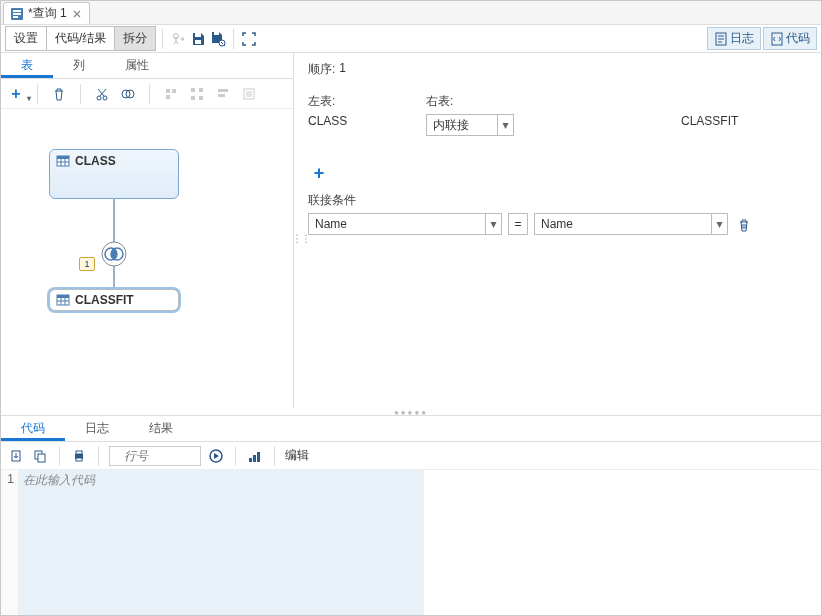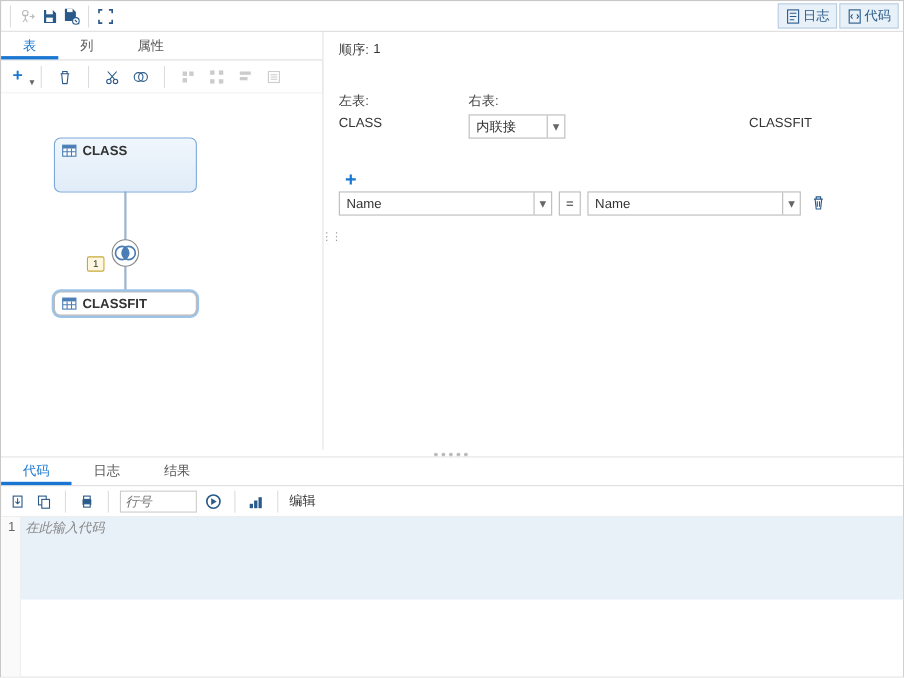--- a/index.html
+++ b/index.html
@@ -31,55 +31,78 @@
 .licon .dd{font-size:8px;position:absolute;right:-6px;bottom:0;color:#666}
 .canvas{flex:1;position:relative;background:#fff}
 .tbl-node{position:absolute;width:130px;height:50px;border:1px solid #7aa8d8;border-radius:6px;background:linear-gradient(#f0f6fc,#e0ecf8)}
 .tbl-node .hdr{display:flex;align-items:center;gap:5px;padding:4px 6px;font-weight:bold;font-size:11px;color:#333}
 .tbl-node .hdr .ticon-tbl{width:14px;height:14px}
 .tbl-node.sel{box-shadow:0 0 0 2px #9cc3e8}
 .join-node{position:absolute;left:100px;top:132px;width:26px;height:26px}
 .join-badge{position:absolute;left:78px;top:148px;width:16px;height:14px;border:1px solid #c9a837;background:#fff8e1;font-size:9px;display:flex;align-items:center;justify-content:center;border-radius:2px}
 .conn{position:absolute;left:112px;top:89px;width:2px;height:92px;background:#9bb3ce}
 .right-pane{flex:1;display:flex;flex-direction:column;padding:8px 14px;position:relative}
-.right-pane .row{display:flex;margin-bottom:20px}
+.right-pane .row{display:flex;margin-bottom:6px}
 .right-pane .lbl{color:#444}
 .cols{display:flex}
 .col{flex:0 0 auto}
 .col.c1{width:118px}
 .col.c2{width:255px}
 .col.c3{width:110px}
 .sel{display:inline-flex;align-items:center;border:1px solid #bbb;height:22px;background:#fff}
 .sel .txt{padding:0 6px;min-width:70px}
 .sel .arr{width:16px;border-left:1px solid #bbb;display:flex;align-items:center;justify-content:center;height:100%;color:#666}
 .plus-btn{width:22px;height:22px;color:#1976d2;font-size:18px;font-weight:bold;display:flex;align-items:center;justify-content:center;cursor:pointer}
 .cond-title{margin:8px 0 4px 0;color:#444}
-.cond-row{display:flex;align-items:flex-start;gap:6px}
+.cond-row{display:flex;align-items:flex-end;gap:6px}
 .cond-row .sel{flex:0 0 auto}
 .cond-row .sel .txt{min-width:176px}
 .eq{border:1px solid #bbb;width:20px;height:22px;display:flex;align-items:center;justify-content:center;background:#fff}
 .trash{width:20px;height:20px;display:flex;align-items:center;justify-content:center;color:#2a5a8a;cursor:pointer}
 .drag-handle{position:absolute;left:-2px;top:180px;color:#999;font-size:10px;letter-spacing:-1px}
 .splitter{height:6px;display:flex;align-items:center;justify-content:center;background:#fff;cursor:row-resize}
 .splitter .dots{color:#bbb;letter-spacing:2px;font-size:8px}
 .lower{height:200px;border-top:1px solid #ddd;display:flex;flex-direction:column}
 .code-toolbar{height:28px;display:flex;align-items:center;padding:0 6px;gap:6px;border-bottom:1px solid #eee}
-.line-input{width:70px;height:20px;border:1px solid #ccc;padding:0 4px;color:#14532d;font-style:italic}
+.line-input{width:92px;height:20px;border:1px solid #ccc;padding:0 14px;color:#14532d;font-style:italic}
 .code-area{flex:1;display:flex;background:#fff}
 .gutter{width:18px;text-align:right;padding:2px 4px;color:#666;border-right:1px solid #eee;background:#fafafa}
 .code-line{flex:1;padding:2px 4px;font-style:italic;color:#888;background:#e8f0f8}
 svg{display:block}
 </style>
 </head>
 <body>
 
 <div class="app">
 
+  <div class="tab-bar">
+    <div class="tab">
+      <span class="icon">
+        <svg width="14" height="14" viewBox="0 0 14 14">
+            <rect x="1" y="1" width="12" height="12" rx="1" fill="#4a7db5"></rect>
+            <rect x="3" y="3" width="8" height="2" fill="#fff"></rect>
+            <rect x="3" y="6" width="8" height="2" fill="#fff"></rect>
+            <rect x="3" y="9" width="5" height="2" fill="#fff"></rect>
+          </svg>
+      </span>
+      <span>*查询 1</span>
+      <span class="close">
+        <svg width="8" height="8" viewBox="0 0 8 8">
+            <path d="M1 1 L7 7 M7 1 L1 7" stroke="#888" stroke-width="1.3"></path>
+          </svg>
+      </span>
+    </div>
+  </div>
 
   <div class="toolbar1">
+    <div class="seg">
+      <div class="btn">设置</div>
+      <div class="btn">代码/结果</div>
+      <div class="btn active">拆分</div>
+    </div>
     <div class="vsep"></div>
     <span class="ticon disabled">
       <svg width="16" height="16" viewBox="0 0 16 16">
           <circle cx="6" cy="5" r="2.5" fill="none" stroke="#bbb"></circle>
           <path d="M6 7.5 L6 10 L4 13 M6 10 L8 13 M4 7 L8 7" stroke="#bbb" fill="none"></path>
           <path d="M10 8 L14 8 M12 6 L14 8 L12 10" stroke="#bbb" fill="none"></path>
         </svg>
     </span>
     <span class="ticon">
       <svg width="14" height="14" viewBox="0 0 14 14">
@@ -237,20 +260,21 @@
           <div class="col c2">
             <div class="sel">
               <span class="txt">内联接</span>
               <span class="arr">▾</span>
             </div>
           </div>
           <div class="col c3"><span>CLASSFIT</span></div>
         </div>
 
         <div class="plus-btn" style="margin-top:26px">+</div>
+        <div class="cond-title">联接条件</div>
         <div class="cond-row">
           <div class="sel">
             <span class="txt">Name</span>
             <span class="arr">▾</span>
           </div>
           <div class="eq">=</div>
           <div class="sel">
             <span class="txt">Name</span>
             <span class="arr">▾</span>
           </div>
@@ -308,20 +332,20 @@
               <rect x="2" y="9" width="3" height="4" fill="#2a5a8a"></rect>
               <rect x="6" y="6" width="3" height="7" fill="#2a5a8a"></rect>
               <rect x="10" y="3" width="3" height="10" fill="#2a5a8a"></rect>
             </svg>
           </span>
         <span class="vsep"></span>
         <span style="cursor:pointer">编辑</span>
       </div>
       <div class="code-area">
         <div class="gutter"><span>1</span></div>
-        <div style="flex:1;display:flex;flex-direction:column">
+        <div style="flex:1;display:flex;flex-direction:row">
           <div class="code-line">在此输入代码</div>
           <div style="flex:1"></div>
         </div>
       </div>
     </div>
   </div>
 </div>
 
 </body></html>

